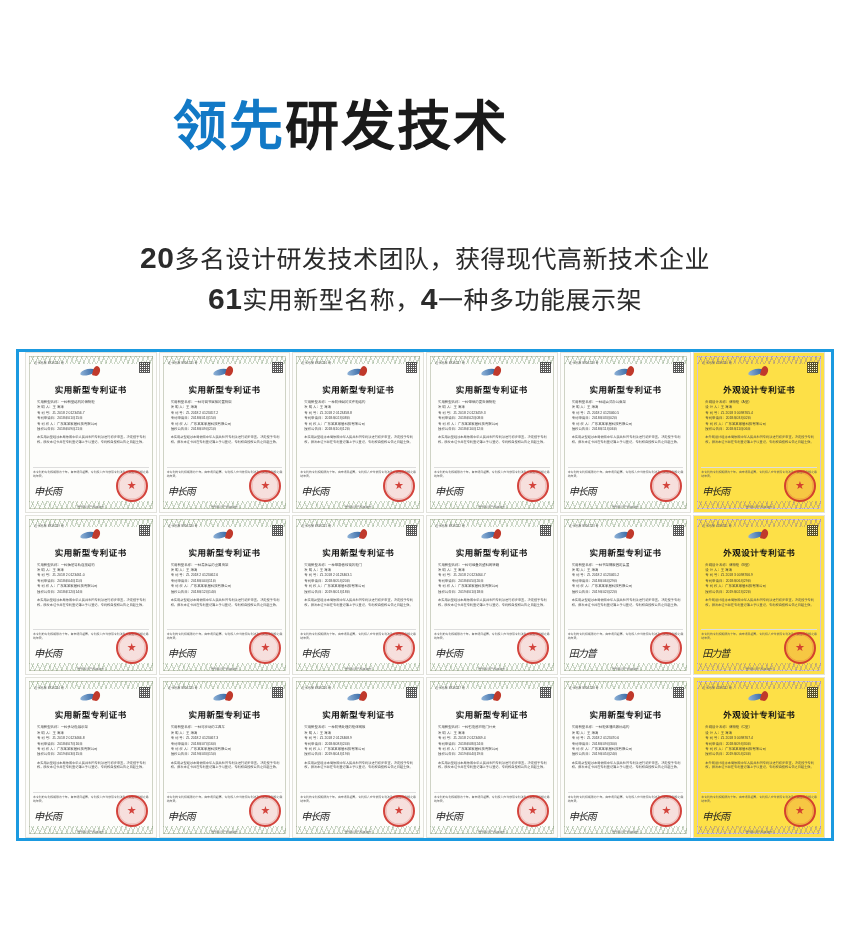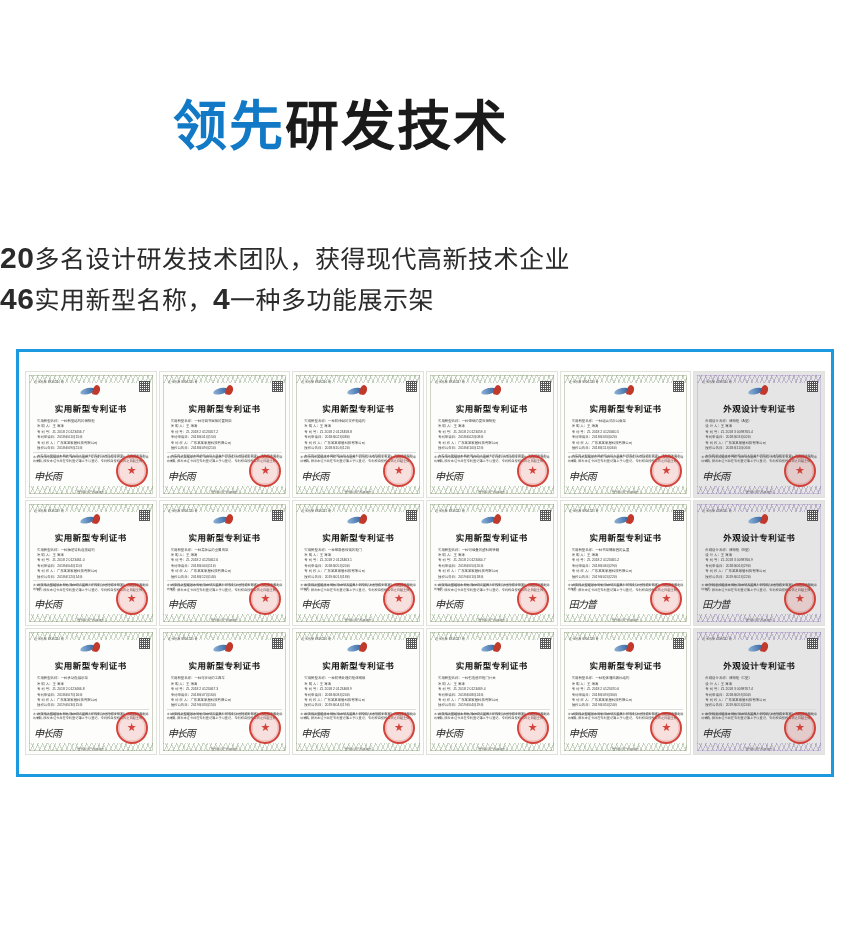--- a/index.html
+++ b/index.html
@@ -50,64 +50,65 @@
     white-space: nowrap;
   }
   .title .hl {
     color: #1279c6;
   }
   .subtitle {
     position: absolute;
     top: 238px;
     left: 0;
     width: 850px;
+    text-align: center;
     font-size: 25px;
     line-height: 40px;
     color: #2b2b2b;
     letter-spacing: 0.5px;
   }
   .subtitle .num {
     font-size: 30px;
     font-weight: bold;
   }
   .subtitle .line2 {
     display: block;
   }
 
   
   .gallery-frame {
     position: absolute;
     top: 349px;
     left: 16px;
     width: 818px;
-    height: 428px;
+    height: 492px;
     box-sizing: border-box;
     border: 3px solid #1b9ae0;
     background: #ffffff;
-    padding: 19px 6px;
+    padding: 0 6px;
   }
   .grid {
     display: grid;
     grid-template-columns: repeat(6, 1fr);
     grid-template-rows: repeat(3, 1fr);
     gap: 2px 2px;
     width: 100%;
     height: 100%;
   }
 
   
   .cert {
     position: relative;
     background: #fdfdfb;
     border: 1px solid #e2e2dc;
     box-sizing: border-box;
     overflow: hidden;
     padding: 5px 6px 4px 6px;
   }
-  .cert.v-design { background: #e5e5e5; }
+  .cert.v-design { background: #fde047; }
   .cert-inner {
     position: absolute;
     top: 3px; left: 3px; right: 3px; bottom: 3px;
     border: 1px solid #cfd3c5;
     pointer-events: none;
   }
   .cert.v-design .cert-inner { border-color: #cfc4dd; }
 
   .cert-topline {
     position: relative;
@@ -260,21 +261,21 @@
 </style>
 </head>
 <body>
 
 <div class="header">
   <div class="title">
     <span class="hl">领先</span><span>研发技术</span>
   </div>
   <div class="subtitle">
     <span><span class="num">20</span><span>多名设计研发技术团队，获得现代高新技术企业</span></span>
-    <span class="line2"><span class="num">46</span><span>实用新型名称，</span><span class="num">4</span><span>一种多功能展示架</span></span>
+    <span class="line2"><span class="num">61</span><span>实用新型名称，</span><span class="num">4</span><span>一种多功能展示架</span></span>
   </div>
 </div>
 
 <div class="gallery-frame">
   <div class="grid" id="cert-grid">
       <div class="cert">
         <div class="guilloche-top"></div>
         <div class="guilloche-bottom"></div>
         <div class="cert-inner"></div>
         <div class="cert-topline">证书号第 8816214 号</div>

